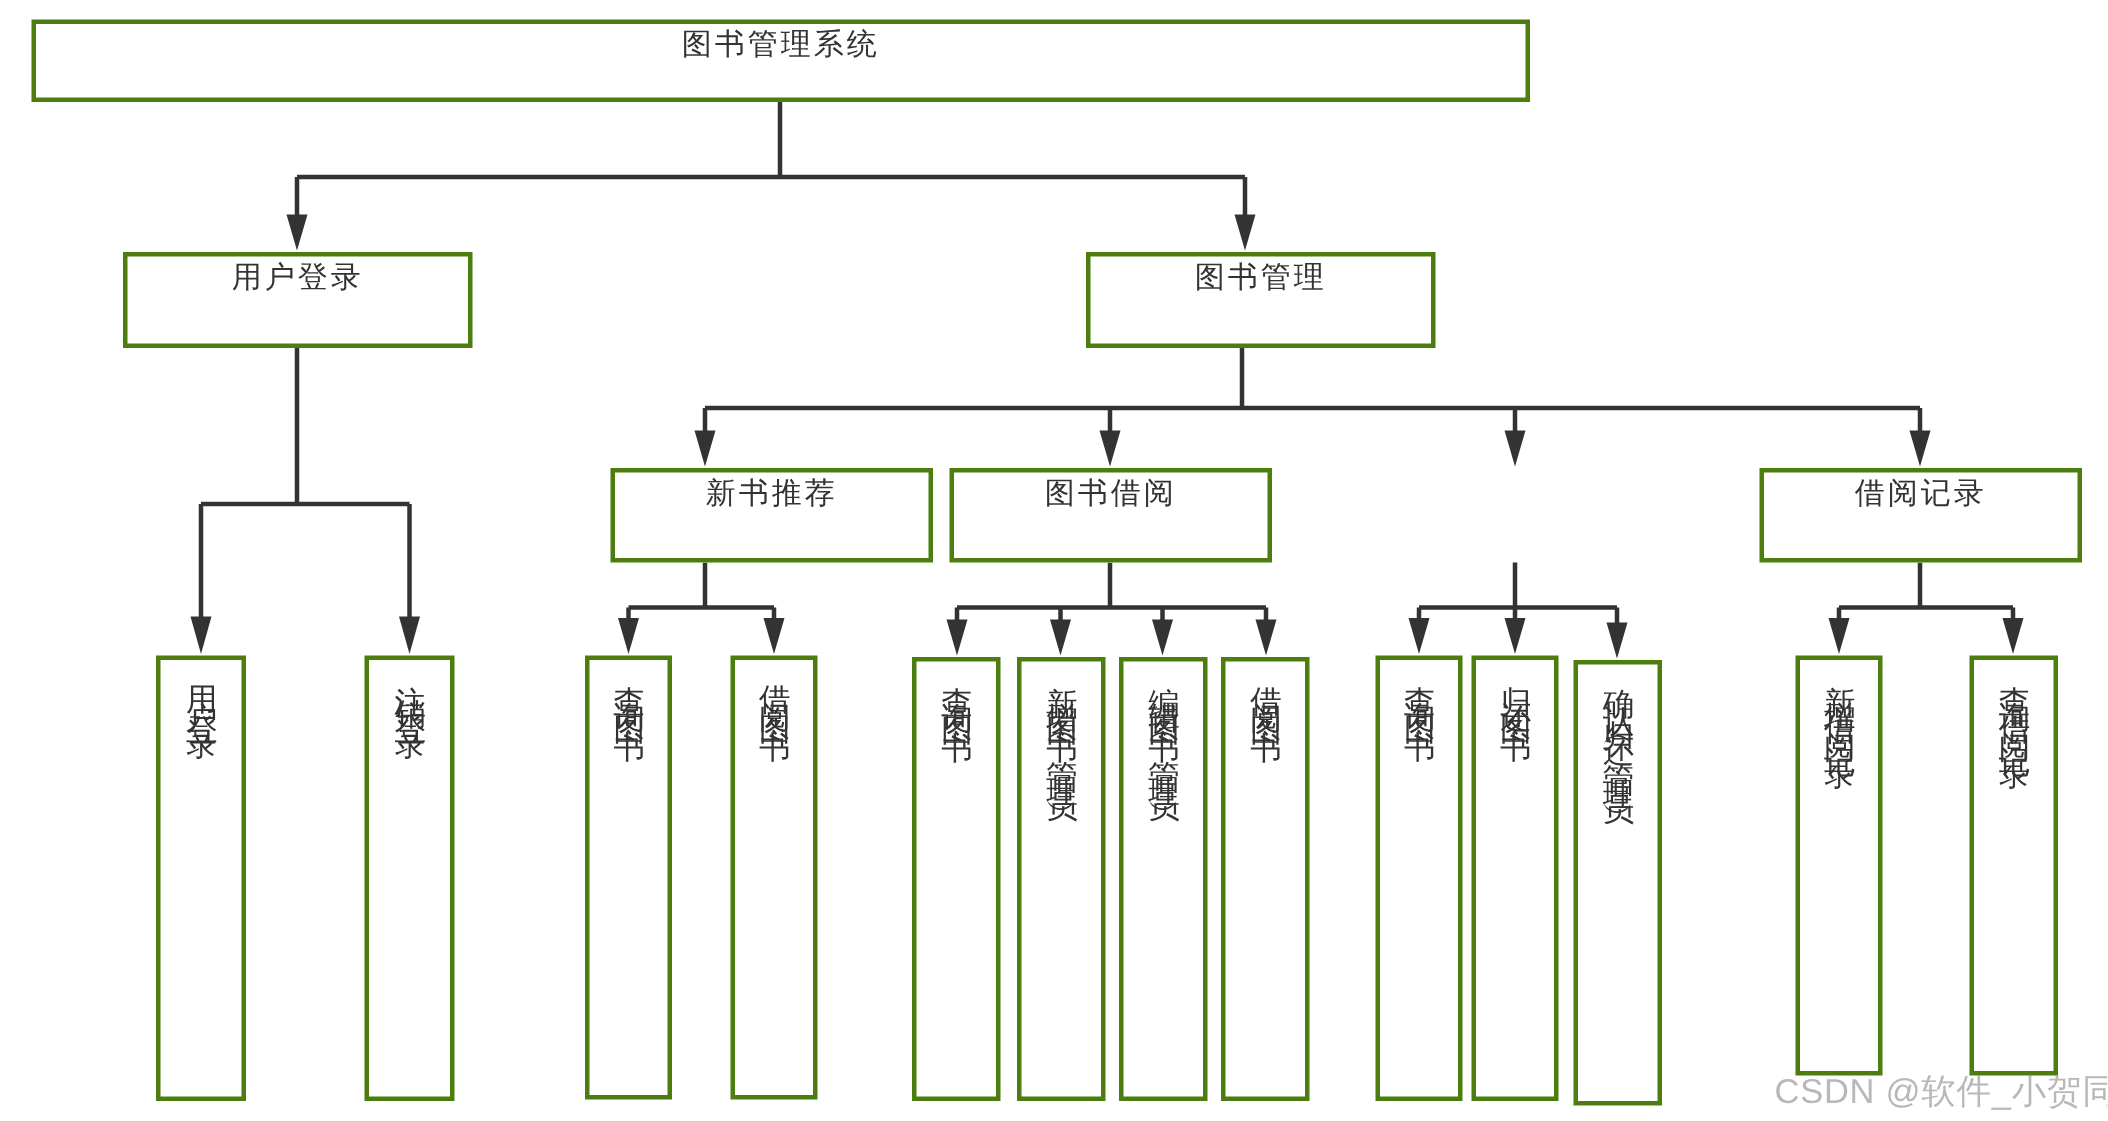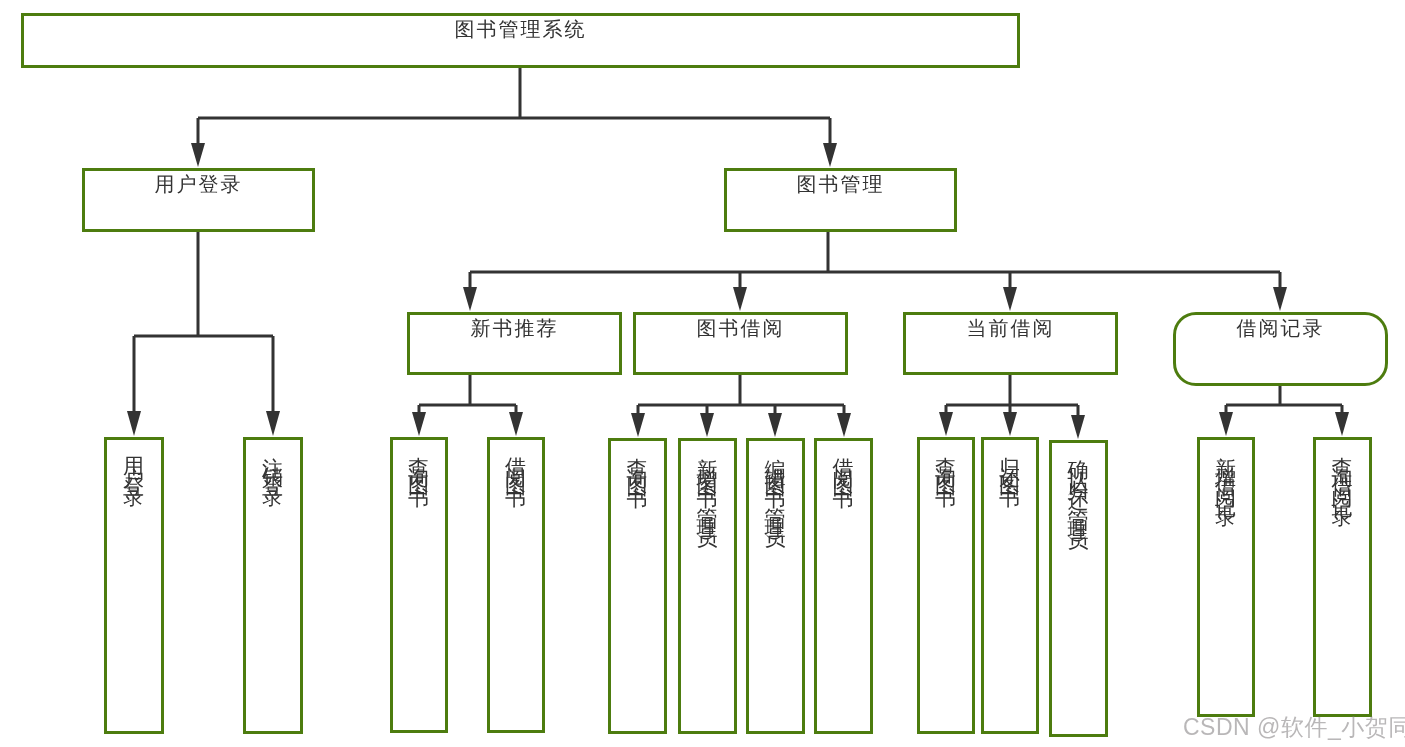--- a/index.html
+++ b/index.html
@@ -133,24 +133,21 @@
   <div class="node h-node" style="left:712px; top:168px; width:233px; height:64px;margin-left:12px;">
     <span class="label">图书管理</span>
   </div>
 
   <div class="node h-node" style="left:363px; top:312px; width:215px; height:63px;margin-left:44px;">
     <span class="label">新书推荐</span>
   </div>
   <div class="node h-node" style="left:633px; top:312px; width:215px; height:63px;font-family:Liberation Mono, monospace;">
     <span class="label">图书借阅</span>
   </div>
-  <div class="node h-node" style="left:903px; top:312px; width:215px; height:63px;">
-    <span class="label">当前借阅</span>
-  </div>
-  <div class="node h-node" style="left:1173px; top:312px; width:215px; height:74px;border-radius:23px;">
+  <div class="node h-node" style="left:1173px; top:312px; width:215px; height:63px;">
     <span class="label">借阅记录</span>
   </div>
 
   <div class="node v-node" style="left:104px; top:437px; width:60px; height:297px;">
     <span class="label">用户登录</span>
   </div>
   <div class="node v-node" style="left:243px; top:437px; width:60px; height:297px;">
     <span class="label">注销登录</span>
   </div>
 

